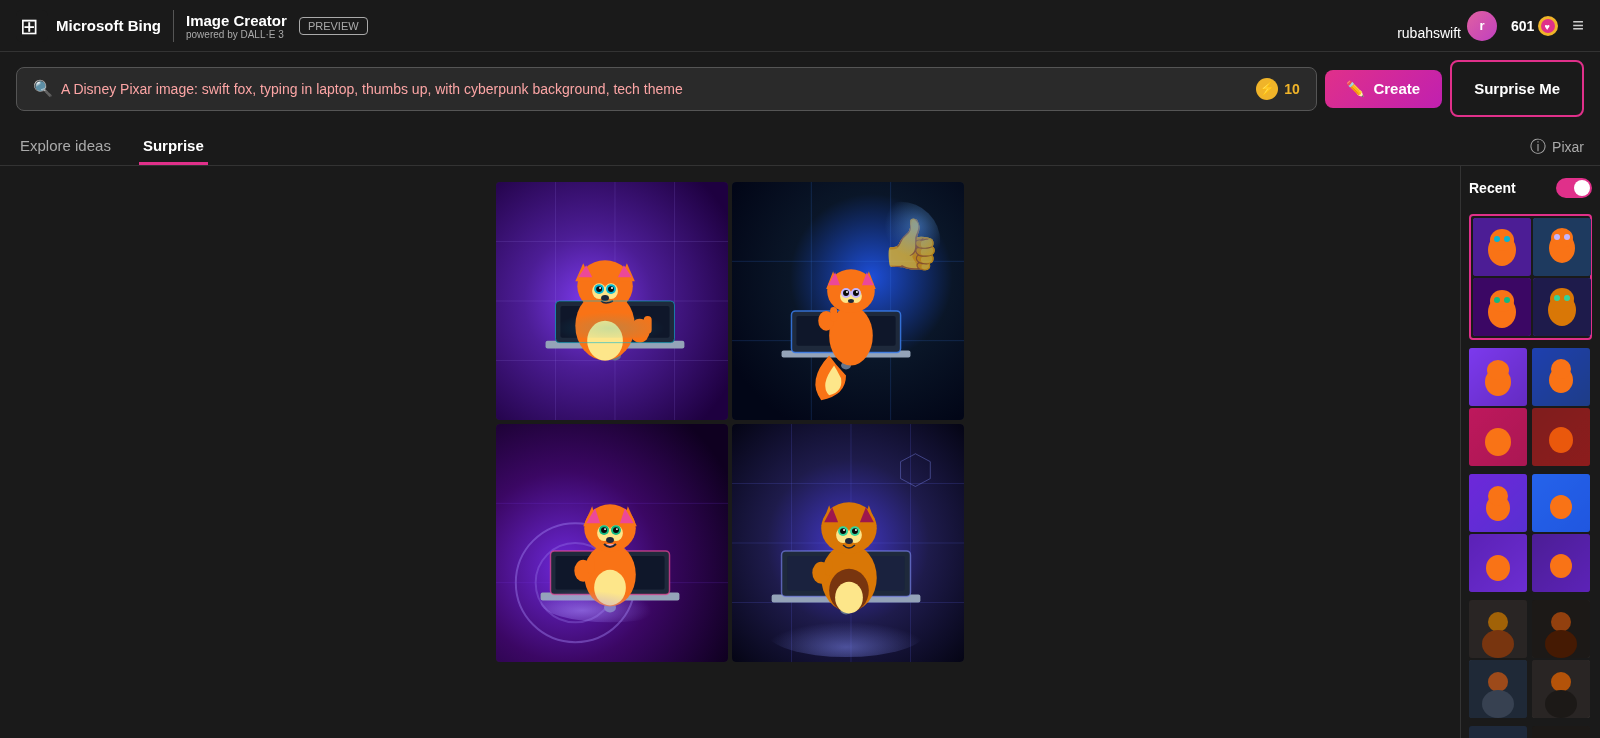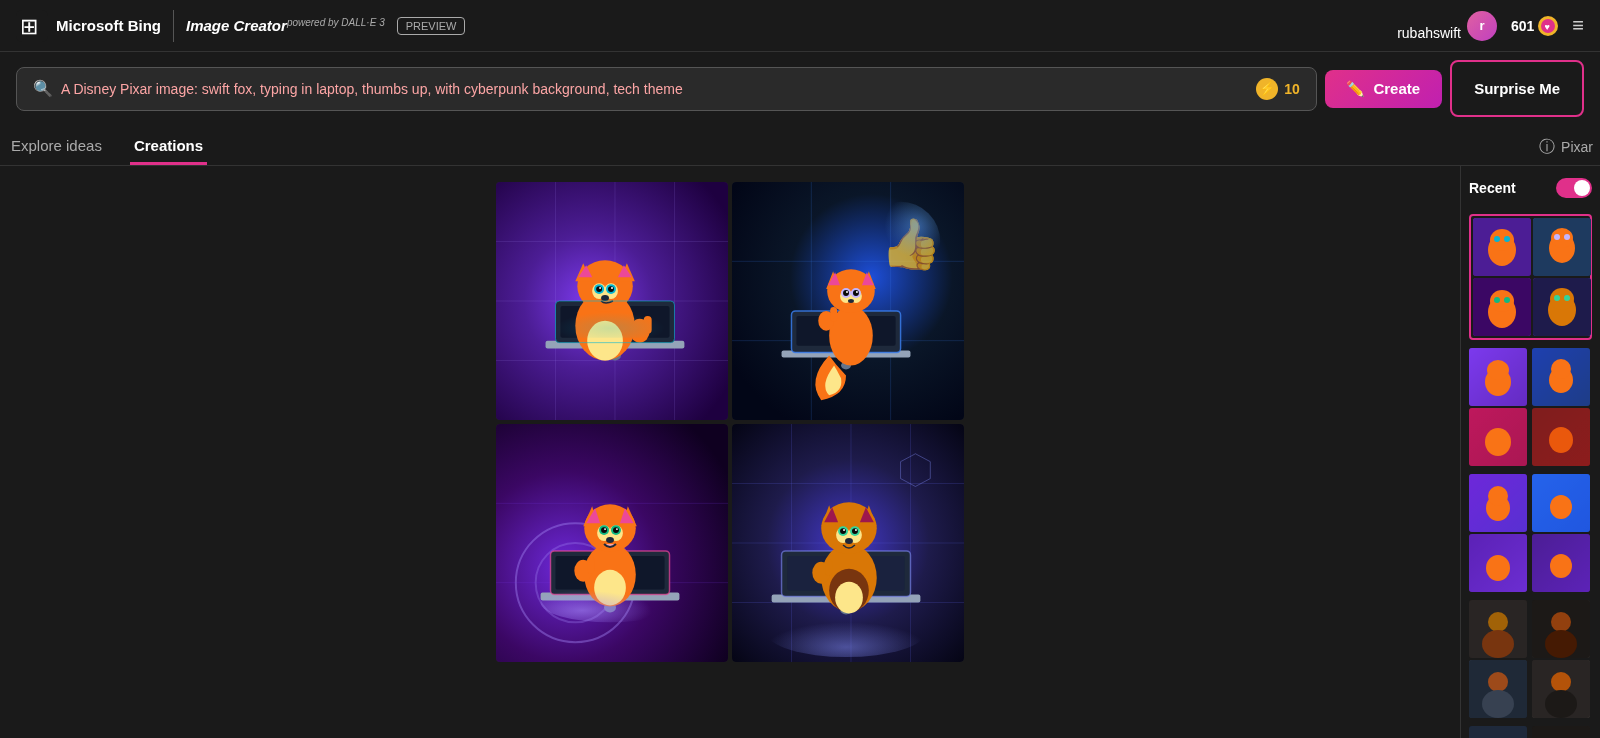--- a/index.html
+++ b/index.html
@@ -31,21 +31,21 @@
       height: 32px;
     }
     .divider-v {
       width: 1px;
       height: 32px;
       background: #555;
       margin: 0 12px;
     }
     .image-creator-info {
       display: flex;
-      font-style: italic;
+      flex-direction: column;
     }
     .image-creator-title {
       font-size: 15px;
       font-weight: 600;
       color: #fff;
     }
     .image-creator-subtitle {
       font-size: 10px;
       color: #aaa;
     }
@@ -152,21 +152,21 @@
       border-radius: 8px;
       font-size: 15px;
       font-weight: 600;
       cursor: pointer;
     }
 
     
     .tabs {
       display: flex;
       align-items: center;
-      padding: 4px 7px 0;
+      padding: 4px 16px 0;
       border-bottom: 1px solid #333;
       justify-content: space-between;
     }
     .tabs-left {
       display: flex;
       gap: 24px;
     }
     .tab {
       font-size: 15px;
       padding: 8px 4px;
@@ -358,21 +358,21 @@
       <span>✏️</span>
       <span>Create</span>
     </button>
     <button class="btn-surprise">Surprise Me</button>
   </div>
 </div>
 
 <div class="tabs">
   <div class="tabs-left">
     <div class="tab">Explore ideas</div>
-    <div class="tab active">Creations</div>
+    <div class="tab active">Surprise</div>
   </div>
   <div class="help-link">
     <span style="font-size:16px;">ⓘ</span>
     <span>Pixar</span>
   </div>
 </div>
 
 <div class="main-content">
 
   <div class="image-grid-area">

